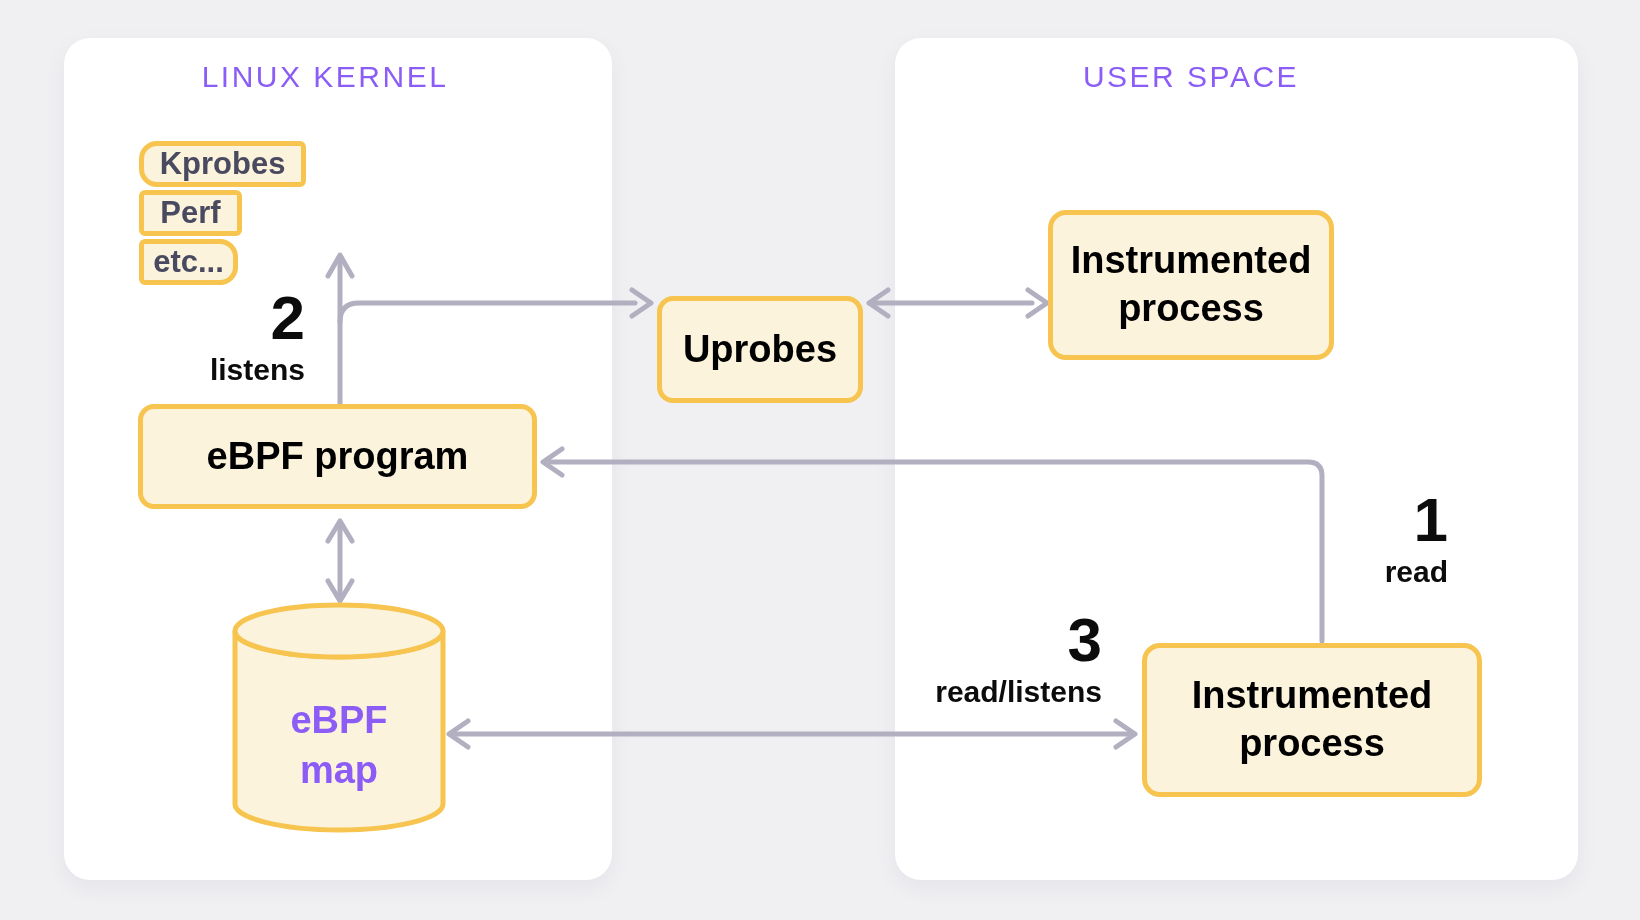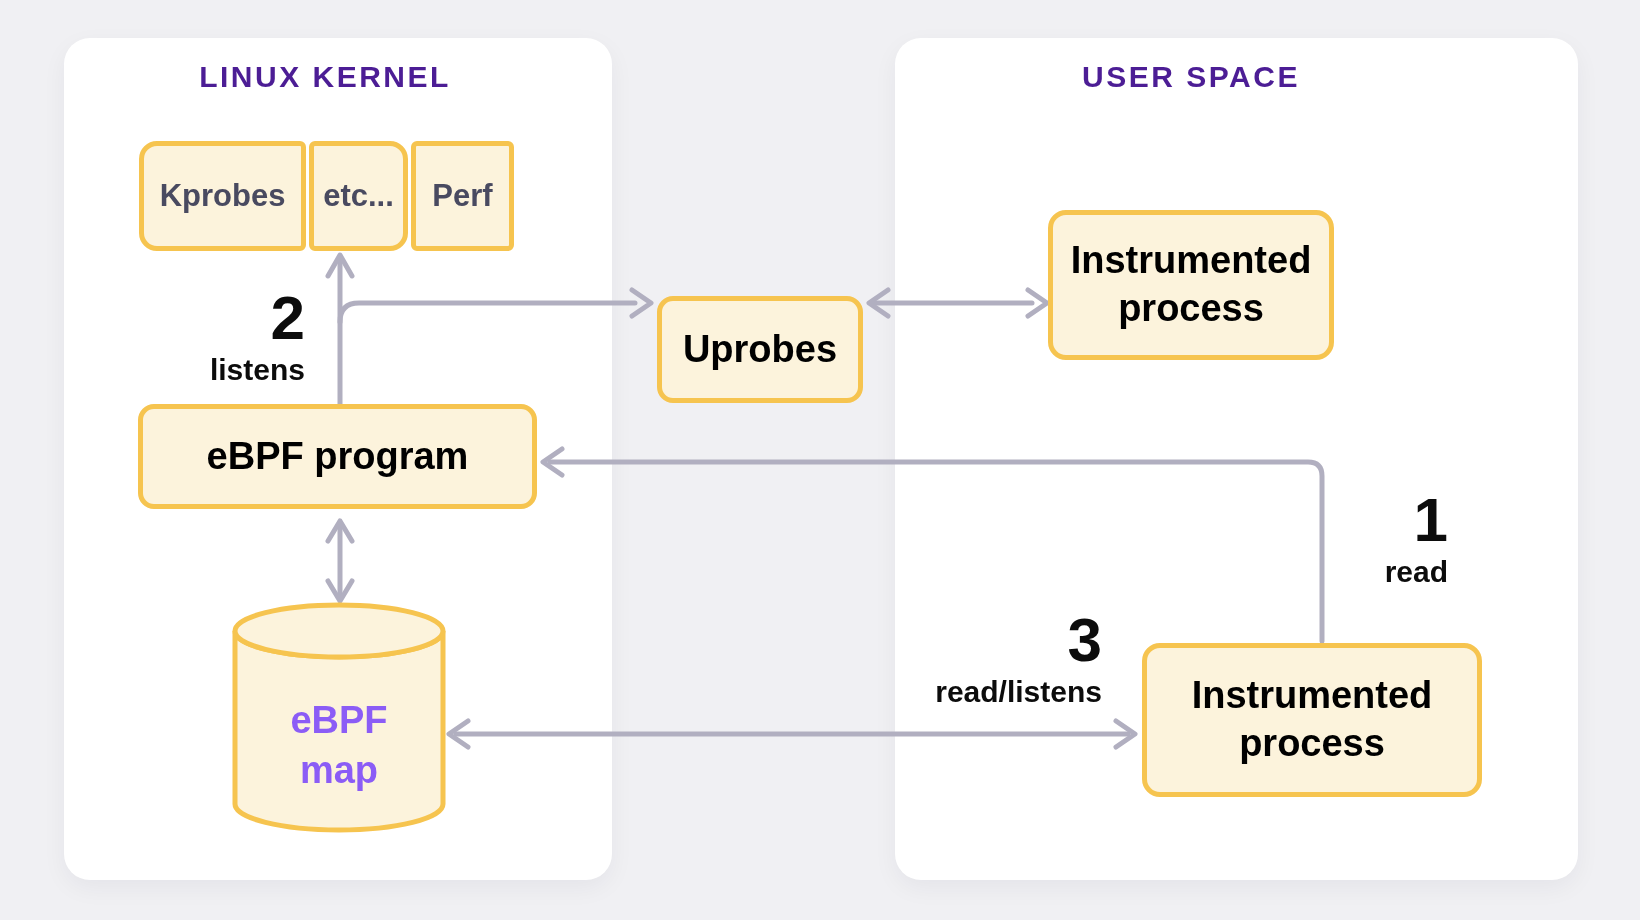--- a/index.html
+++ b/index.html
@@ -7,22 +7,22 @@
     width:1640px;height:920px;position:relative;overflow:hidden;
     background:#f0f0f3;
     font-family:"Liberation Sans","DejaVu Sans",sans-serif;
   }
   .panel{
     position:absolute;background:#ffffff;border-radius:26px;
     box-shadow:0 8px 24px rgba(20,20,50,0.05);
   }
   .panel-title{
     position:absolute;text-align:center;
-    font-size:30px;font-weight:700;letter-spacing:2.5px;
-    color:#4c1d95;
+    font-size:30px;font-weight:400;letter-spacing:2.5px;
+    color:#8b5cf6;
   }
   svg.wires{position:absolute;left:0;top:0;z-index:1;pointer-events:none;}
   .node{
     position:absolute;z-index:2;box-sizing:border-box;
     background:#fcf3dc;border:5px solid #f6c44f;border-radius:16px;
     display:flex;align-items:center;justify-content:center;
     color:#000000;font-weight:700;text-align:center;
   }
   .probe-group{
     position:absolute;z-index:2;display:flex;gap:3px;
@@ -79,29 +79,29 @@
     <path d="M468,721 L449,734 L468,747"></path>
     <path d="M1116,721 L1135,734 L1116,747"></path>
   </g>
 
   <g stroke="#f6c44f" stroke-width="5" fill="#fcf3dc">
     <path d="M235,631 A104,26 0 0 0 443,631 L443,804 A104,26 0 0 1 235,804 Z"></path>
     <ellipse cx="339" cy="631" rx="104" ry="26"></ellipse>
   </g>
 </svg>
 
-<div class="probe-group" style="left:139px;top:141px;width:375px;height:110px;">
+<div class="probe-group" style="left:139px;top:141px;width:375px;height:110px;flex-direction:column;">
   <div class="probe-cell first" style="width:167px;">
       <span>Kprobes</span>
     </div>
+  <div class="probe-cell" style="width:103px;">
+      <span>Perf</span>
+    </div>
   <div class="probe-cell last" style="width:99px;">
       <span>etc...</span>
-    </div>
-  <div class="probe-cell" style="width:103px;">
-      <span>Perf</span>
     </div>
 </div>
 
 <div class="node big" style="left:138px;top:404px;width:399px;height:105px;">
   <span>eBPF program</span>
 </div>
 
 <div class="node small" style="left:657px;top:248px;width:206px;height:107px;">
   <span>Uprobes</span>
 </div>

